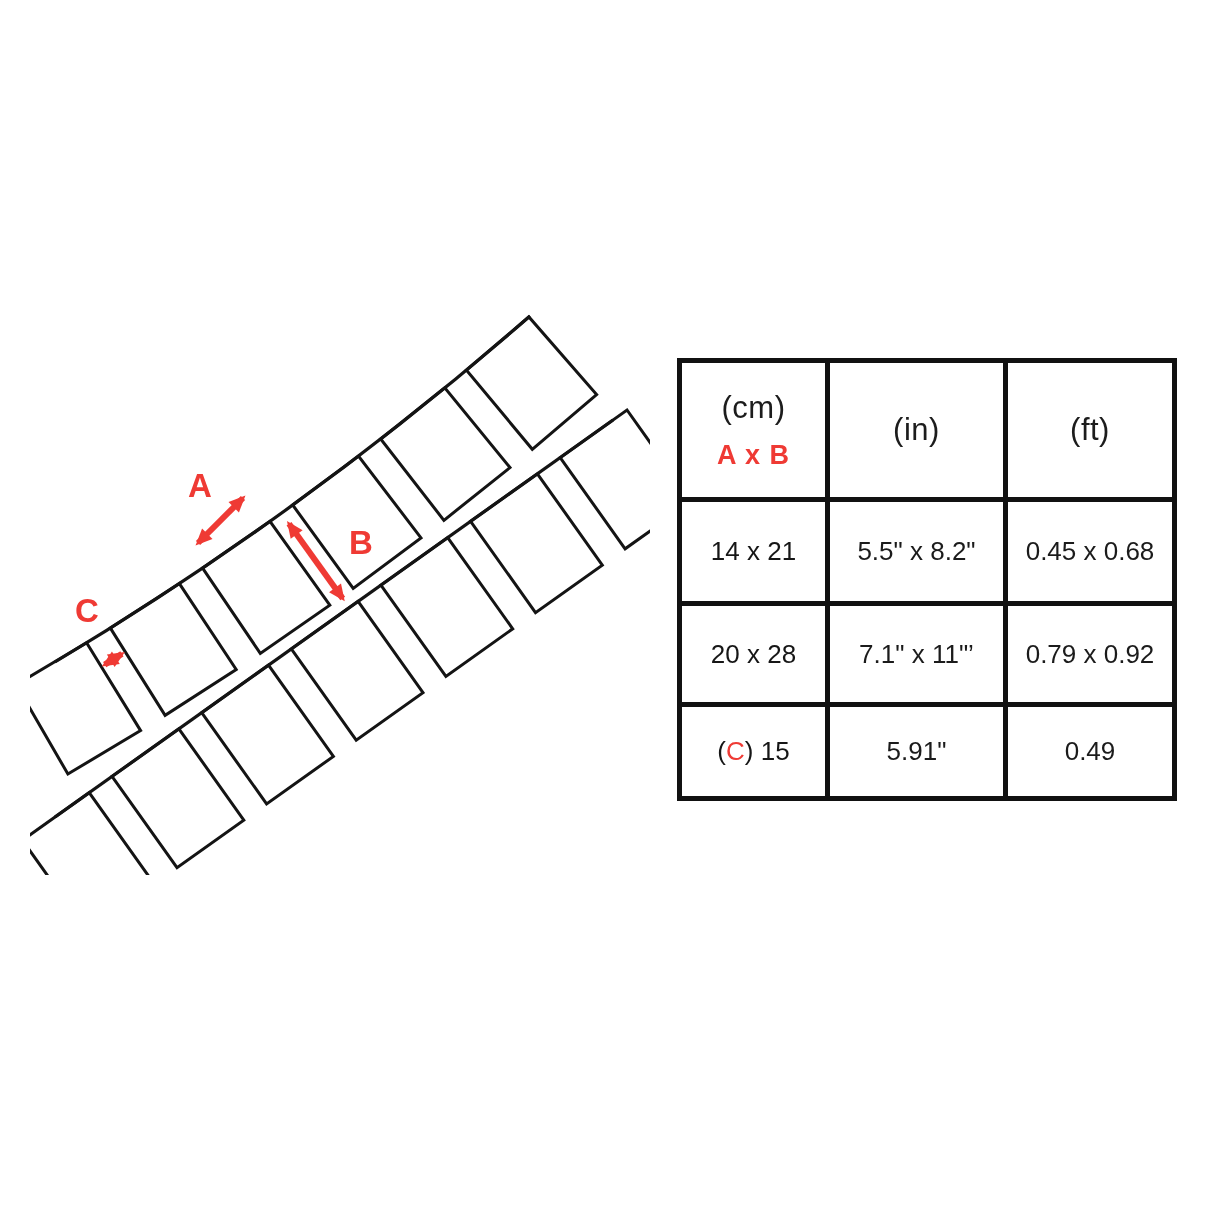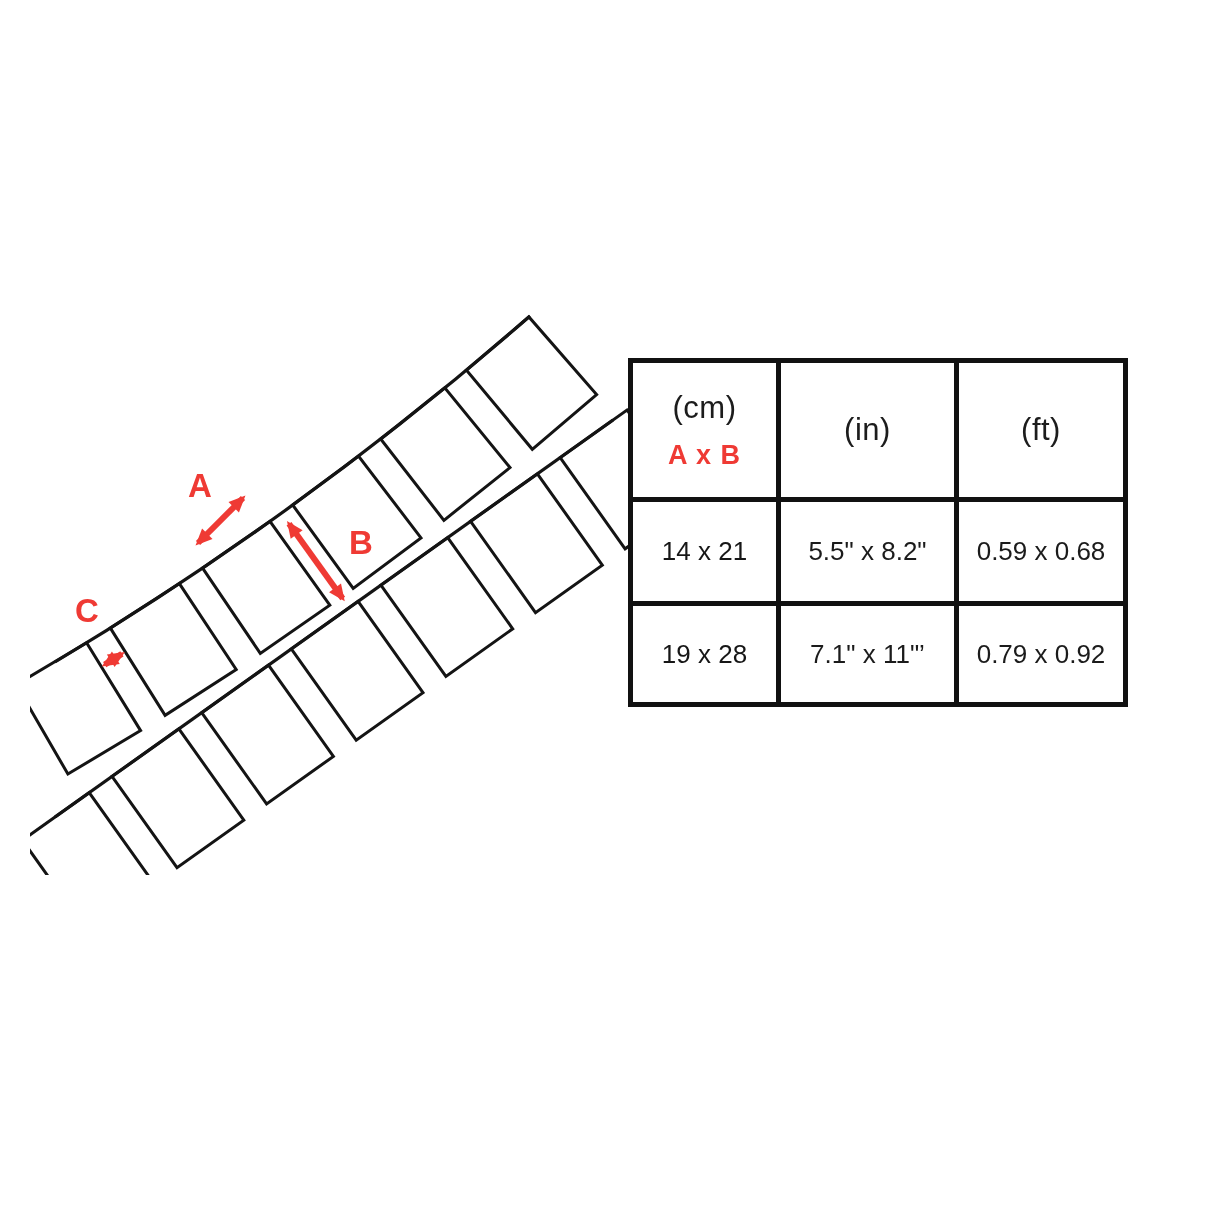--- a/index.html
+++ b/index.html
@@ -10,21 +10,21 @@
 
   
   #bunting{position:absolute;left:30px;top:290px;width:620px;height:585px;}
   #bunting .flag{fill:#ffffff;stroke:var(--ink);stroke-width:3;stroke-linejoin:miter;}
   #bunting .string{fill:none;stroke:var(--ink);stroke-width:3.2;}
   #bunting .dim-arrow{stroke:var(--accent);stroke-width:6;}
   #bunting .dim-label{fill:var(--accent);font-family:"Liberation Sans",sans-serif;
                       font-weight:bold;font-size:33px;text-anchor:middle;}
 
   
-  .size-table{position:absolute;left:628px;top:358px;border-collapse:collapse;
+  .size-table{position:absolute;left:677px;top:358px;border-collapse:collapse;
               table-layout:fixed;width:495px;}
   .size-table td{border:5px solid #111111;text-align:center;vertical-align:middle;
                  padding:0;color:#1b1b1b;background:#fff;}
   .size-table .hdr-unit{font-size:31px;color:#1c1c1c;letter-spacing:0.5px;}
   .size-table .hdr-sub{font-size:27px;font-weight:bold;color:var(--accent);
                        letter-spacing:1px;margin-top:14px;}
   .size-table .lbl{font-size:26px;font-weight:normal;color:#161616;}
   .size-table .val{font-size:26px;color:#1b1b1b;}
   .size-table .red-c{color:var(--accent);}
 </style>
@@ -79,22 +79,29 @@
         <td>
           <div class="hdr-unit">(cm)</div>
           <div class="hdr-sub">A x B</div>
         </td>
         <td class="hdr-unit">(in)</td>
         <td class="hdr-unit">(ft)</td>
       </tr>
       <tr style="height:104px">
         <td class="lbl">14 x 21</td>
         <td class="val">5.5" x 8.2"</td>
-        <td class="val">0.59 x 0.68</td>
+        <td class="val">0.45 x 0.68</td>
       </tr>
       <tr style="height:101px">
-        <td class="lbl">19 x 28</td>
+        <td class="lbl">20 x 28</td>
         <td class="val">7.1" x 11"’</td>
         <td class="val">0.79 x 0.92</td>
+      </tr>
+      <tr style="height:94px">
+        <td class="lbl">
+          <span>(</span><span class="red-c">C</span><span>) 15</span>
+        </td>
+        <td class="val">5.91"</td>
+        <td class="val">0.49</td>
       </tr>
     </tbody>
   </table>
 </div>
 
 </body></html>

